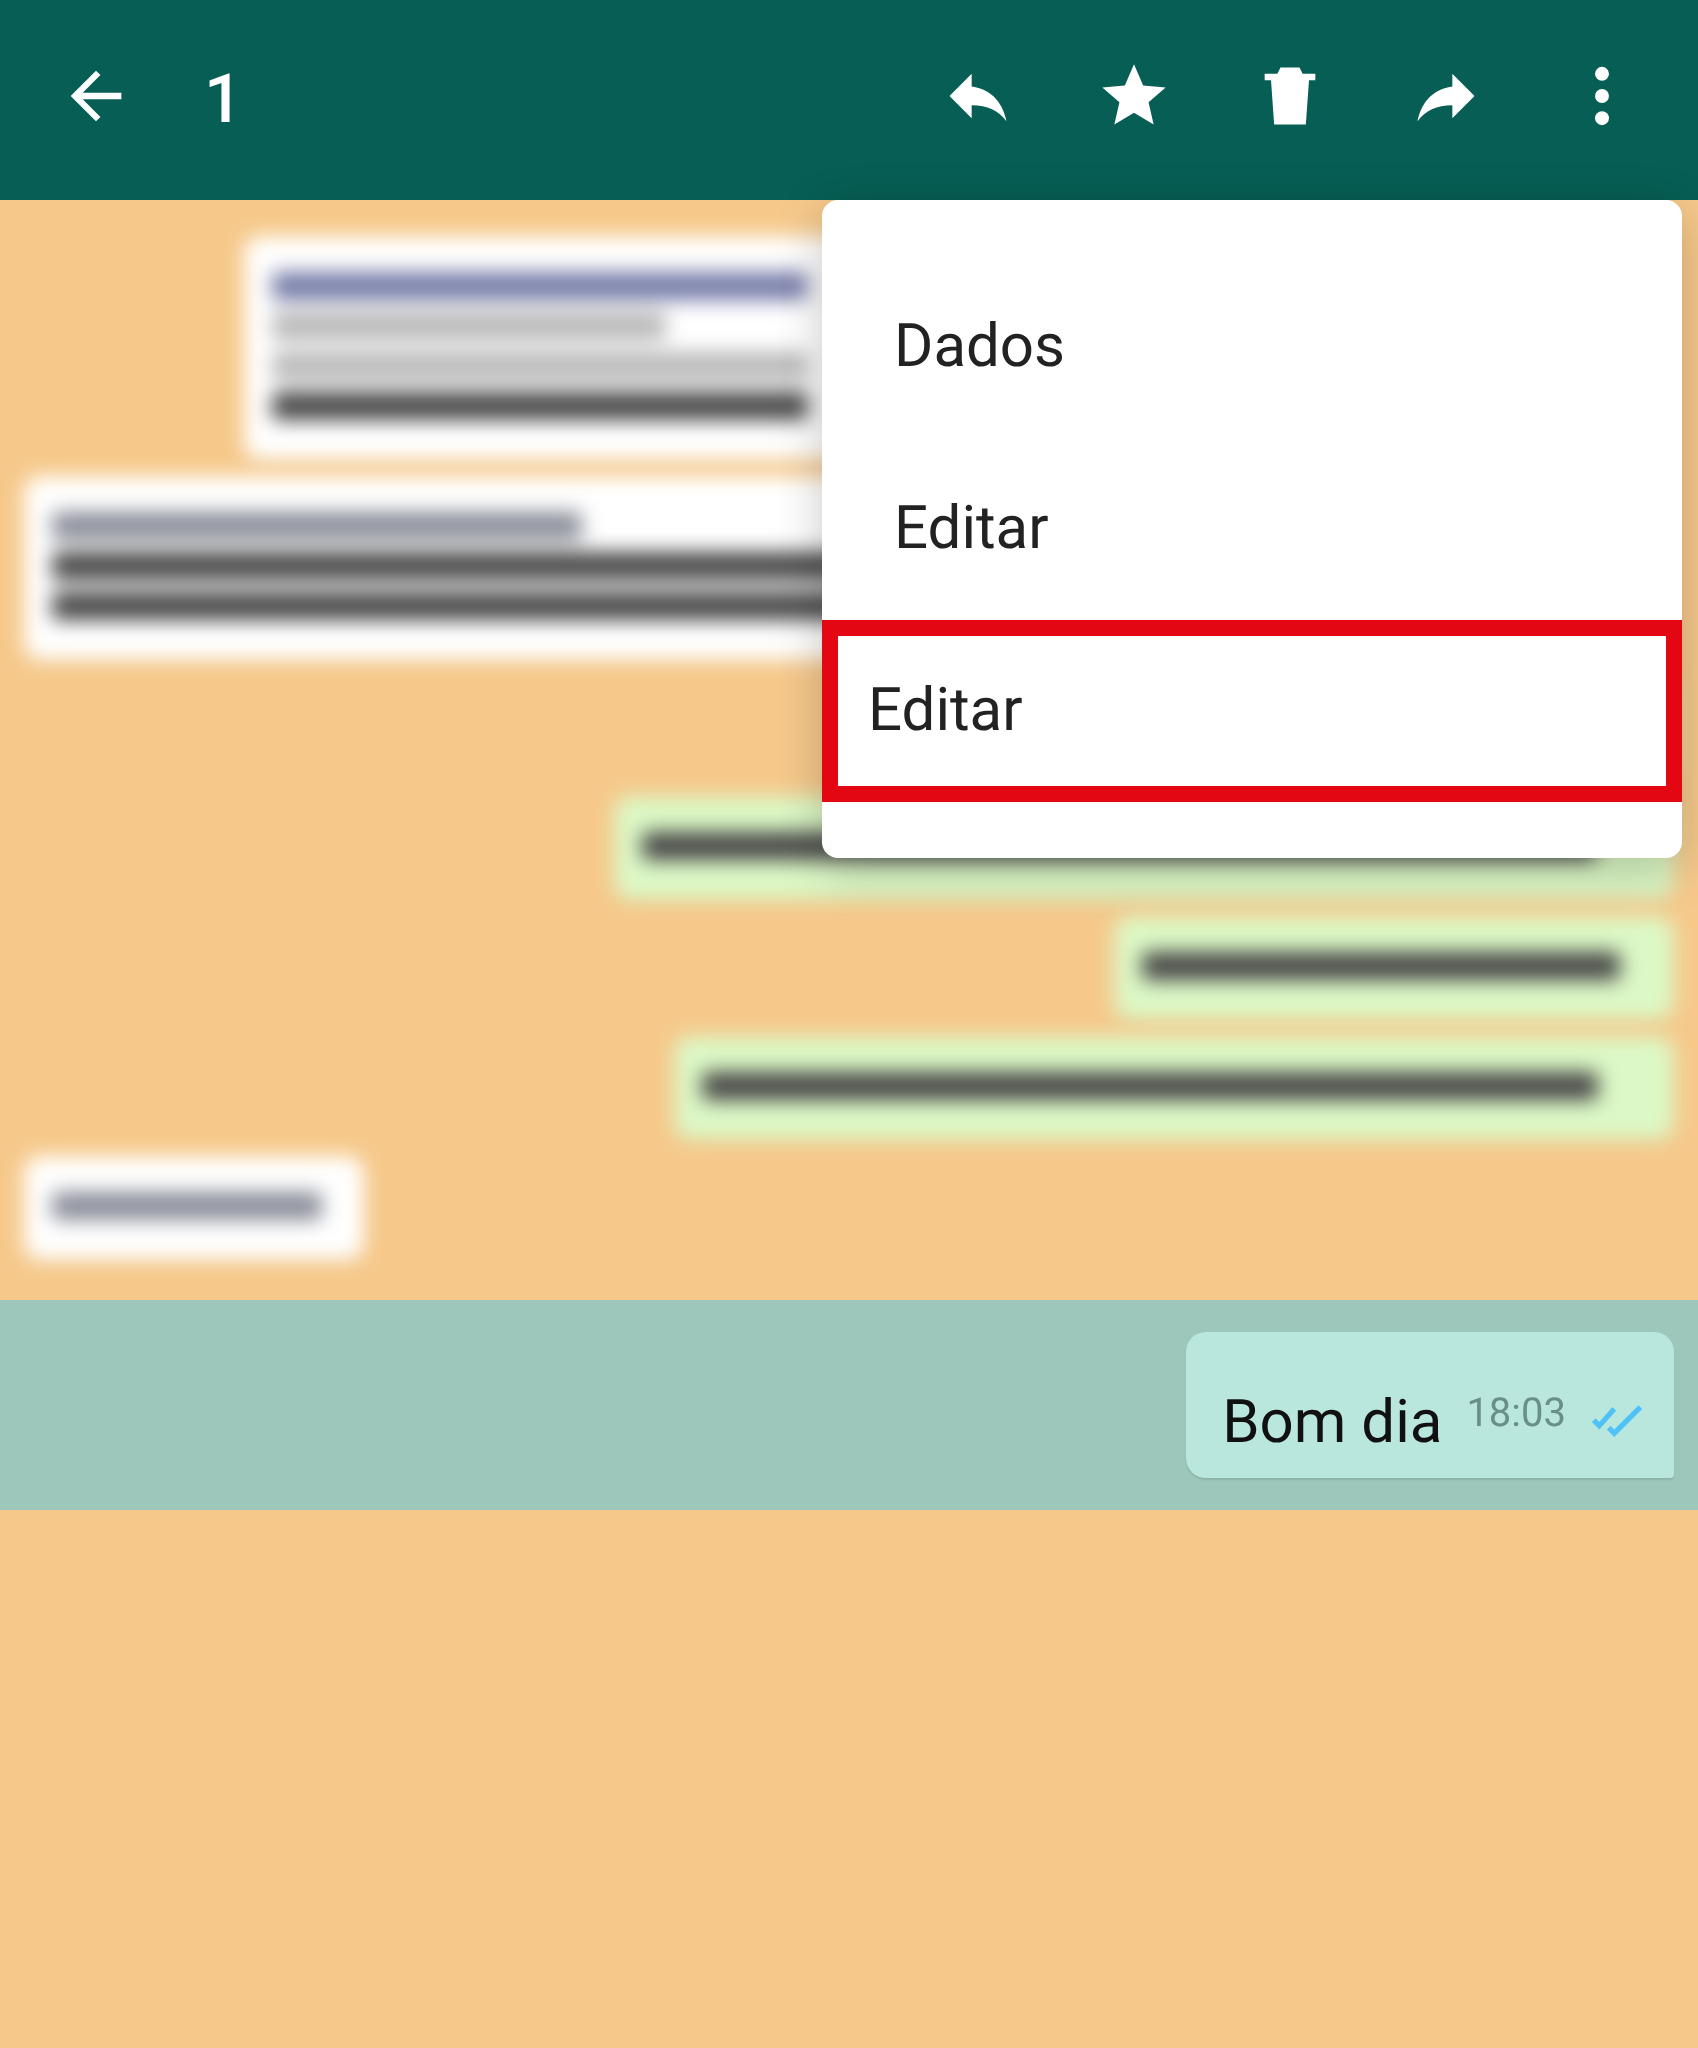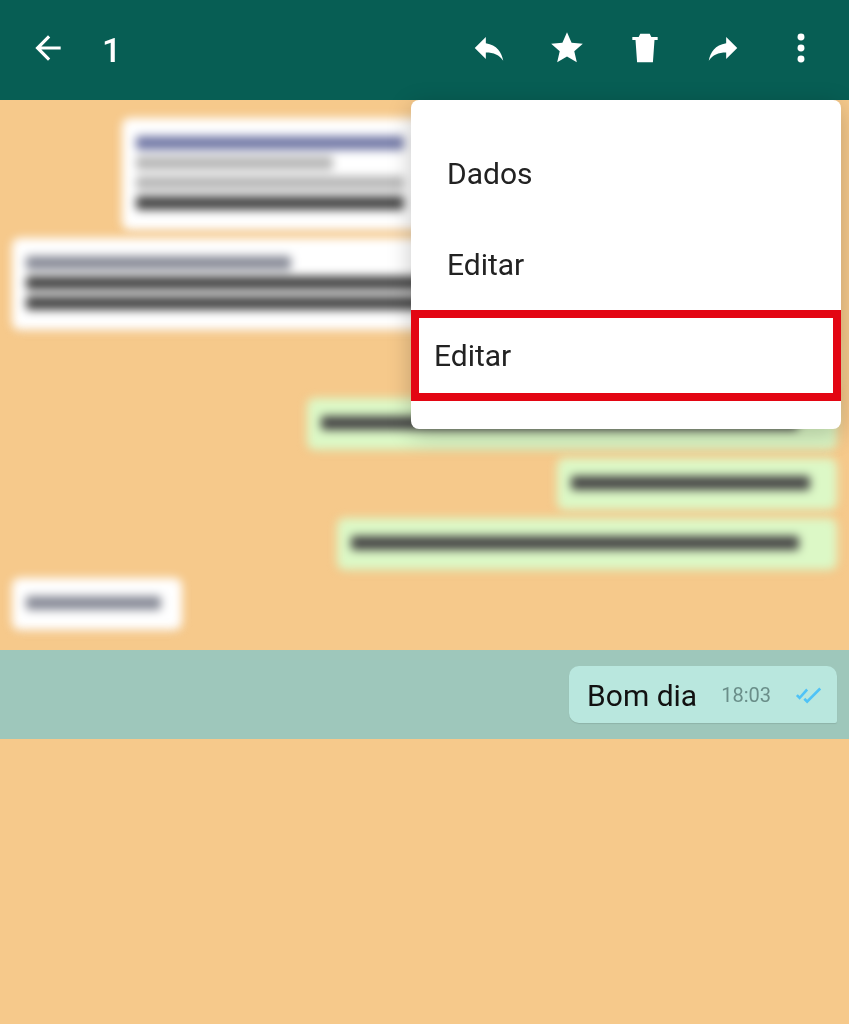--- a/index.html
+++ b/index.html
@@ -61,26 +61,26 @@
     .selected-row {
       background:#9ec7bb;
       padding:16px 12px 16px 0;
       margin: 20px -12px 0;
       display:flex;
       justify-content:flex-end;
     }
     .selected-msg {
       background:#b9e7de;
       border-radius:10px 10px 2px 10px;
-      padding:12px 14px 10px 18px;
+      padding:28px 14px 10px 18px;
       font-size:30px;
       color:#111;
       display:flex;
-      align-items:center;
-      gap:24px;
+      align-items:flex-start;
+      gap:12px;
       box-shadow:0 1px 1px rgba(0,0,0,.1);
     }
     .selected-msg .time{ font-size:20px; color:#6a8e89; margin-bottom:2px;}
     .selected-msg .ticks svg{ width:28px; height:20px; }
 
     
     .menu {
       position:absolute;
       top: 100px;
       right: 8px;

